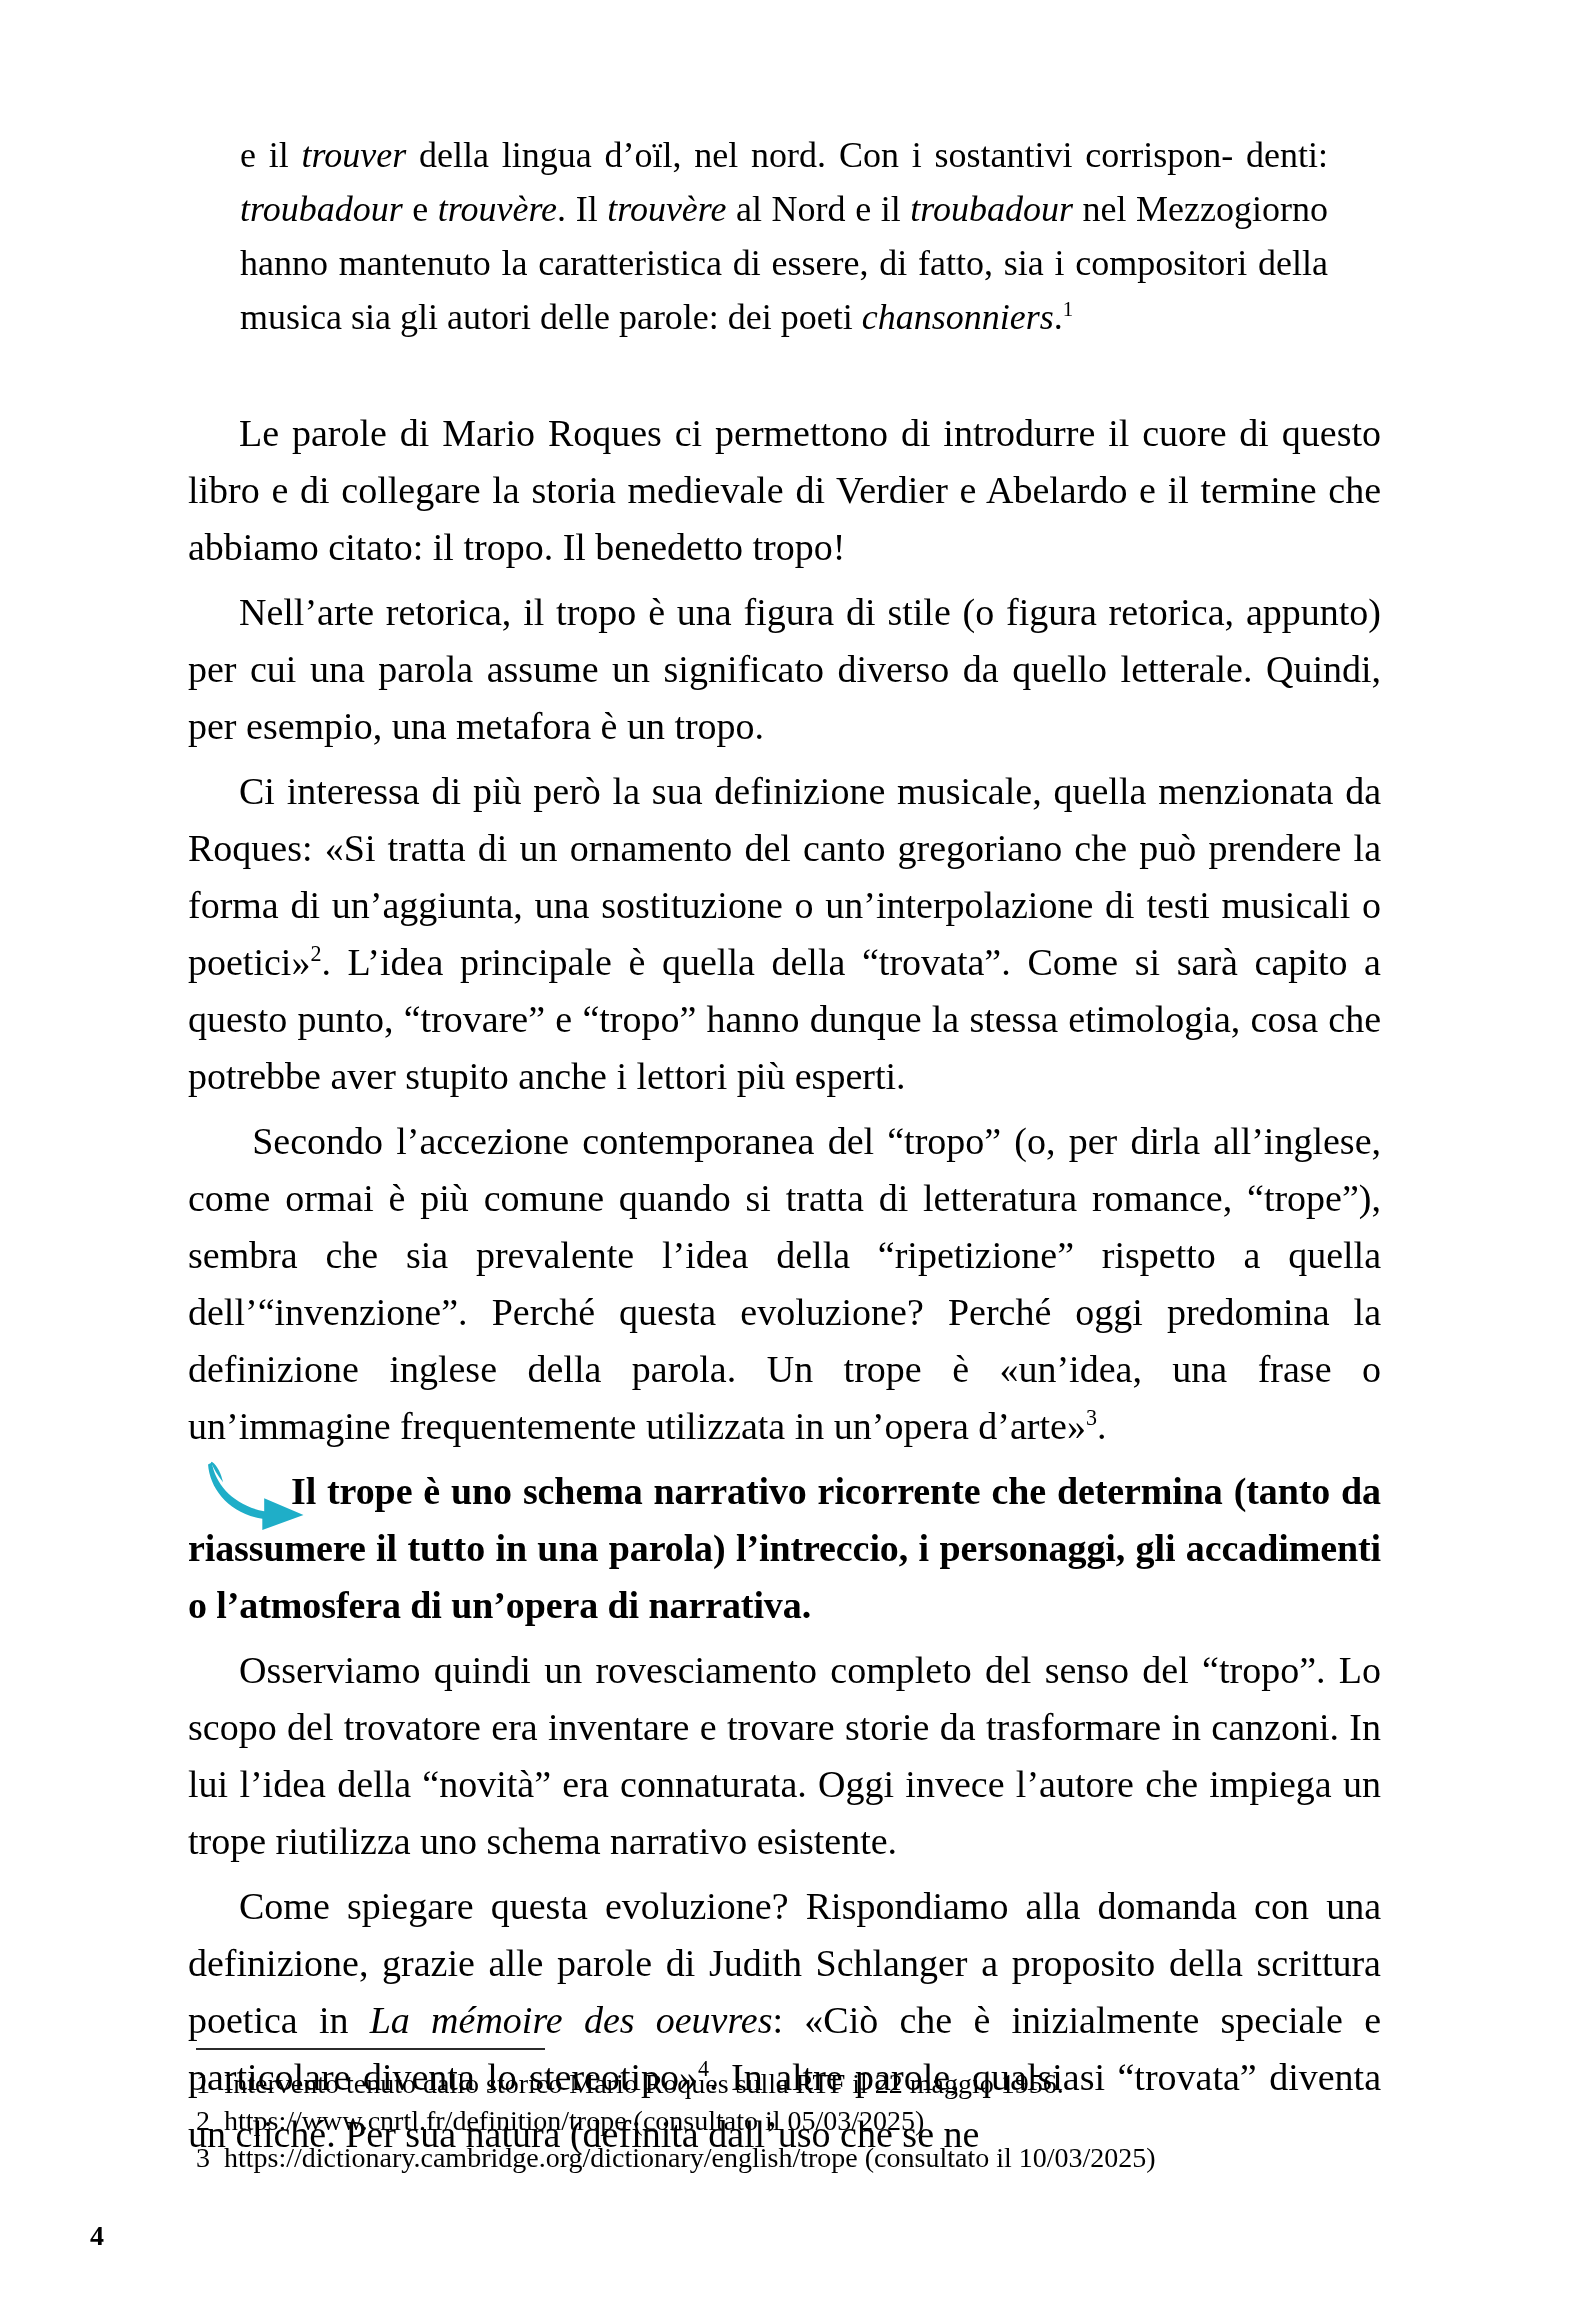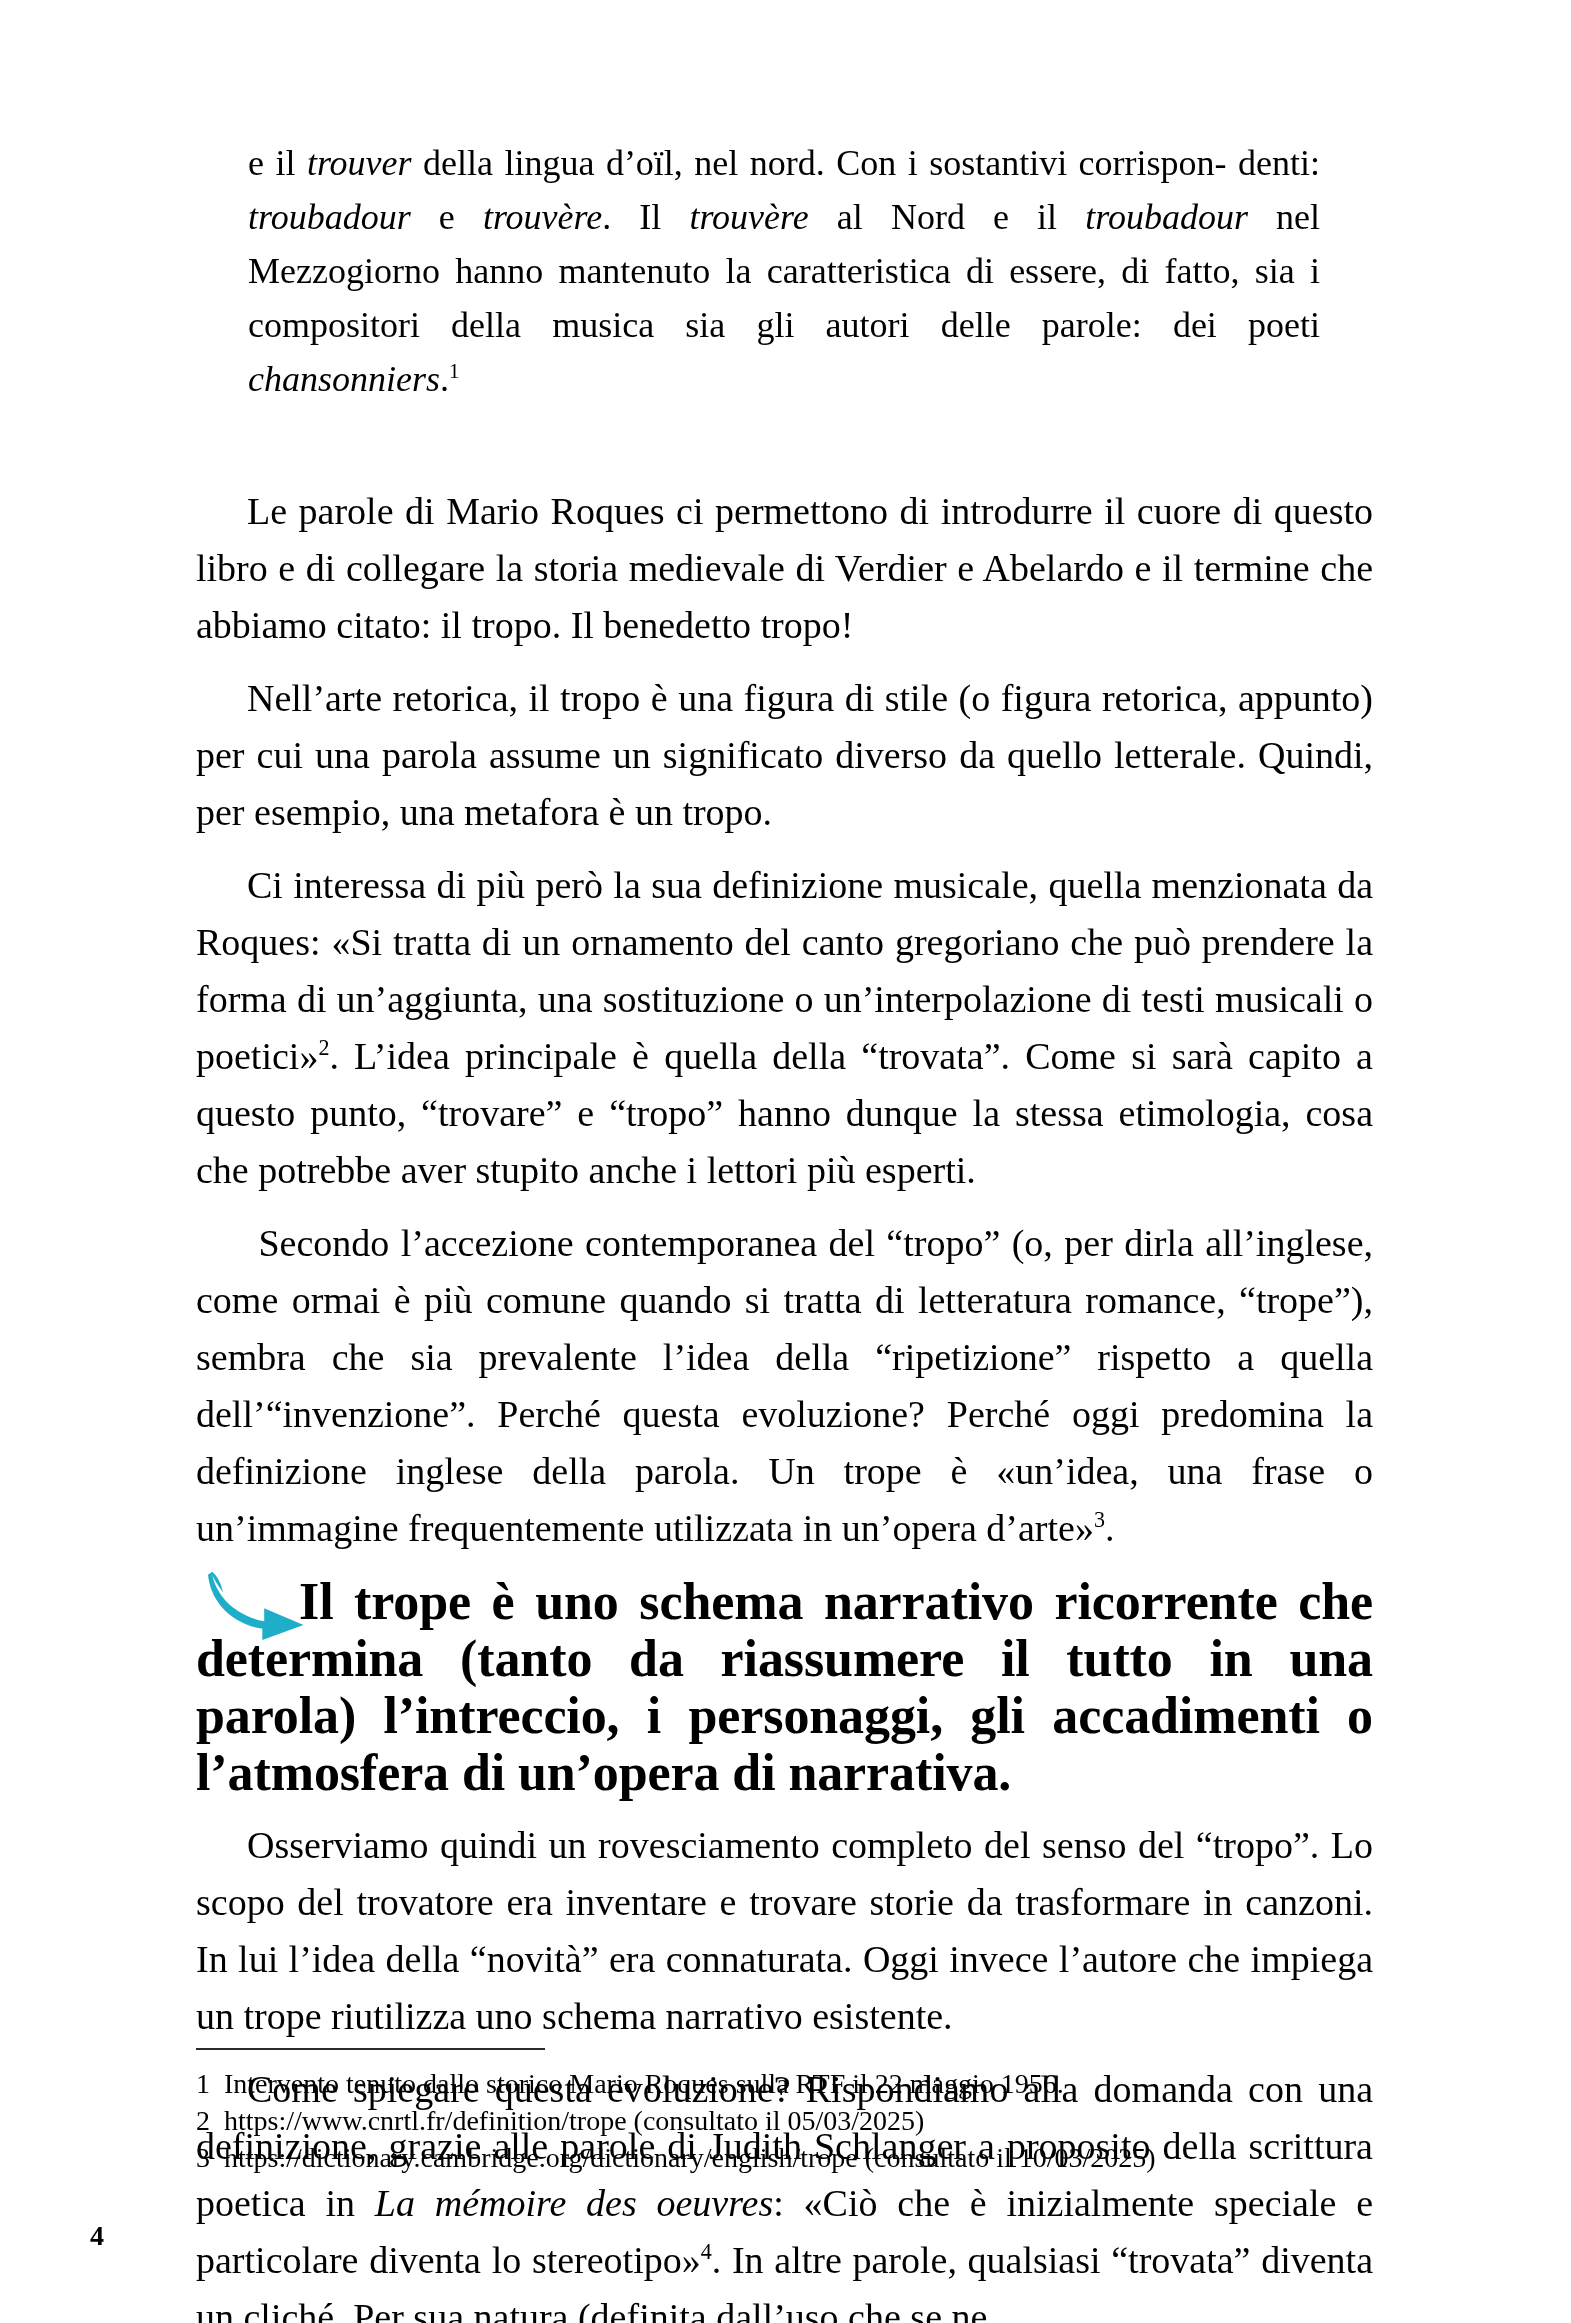--- a/index.html
+++ b/index.html
@@ -26,21 +26,21 @@
 
   
   .column {
     position: absolute;
     left: 180px;
     top: 120px;
     width: 1209px;
   }
 
   p {
-    margin: 16px;
+    margin: 8px;
     font-size: 38px;
     line-height: 57px;
     text-align: justify;
     text-justify: inter-word;
     hyphens: manual;
     -webkit-hyphens: manual;
   }
 
   
   .quote-block {
@@ -66,21 +66,21 @@
   }
 
   
   .callout {
     position: relative;
     font-weight: bold;
   }
   .callout p {
     font-weight: bold;
     text-indent: 103px;
-    font-size: 52px;
+    font-size: 38px;
     line-height: 57px;
     letter-spacing: -0.1px;
   }
   .arrow-wrap {
     position: absolute;
     left: 26px;
     top: -5.6px;
     width: 122px;
     height: 73px;
     pointer-events: none;

